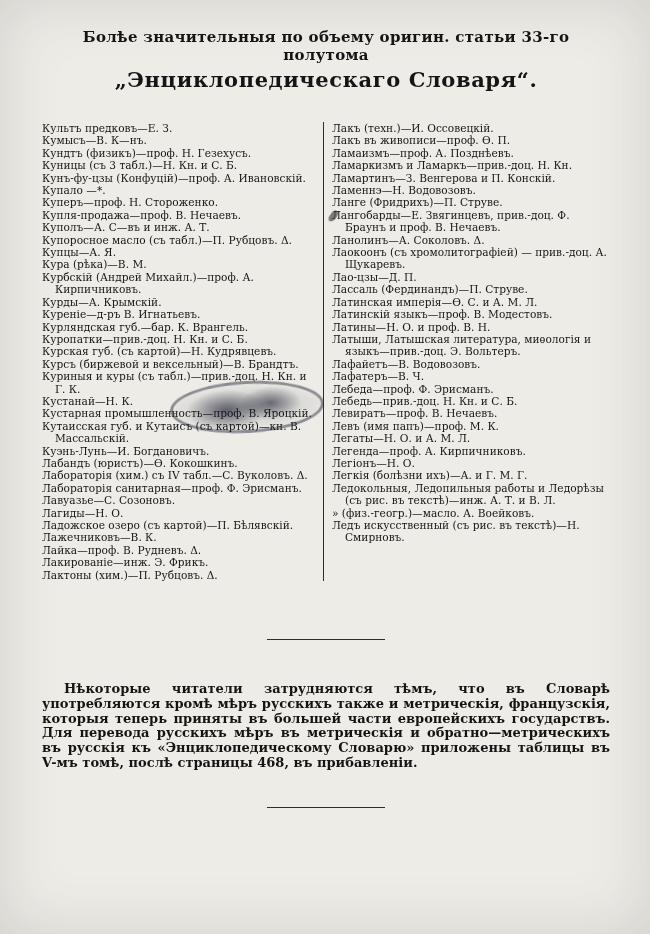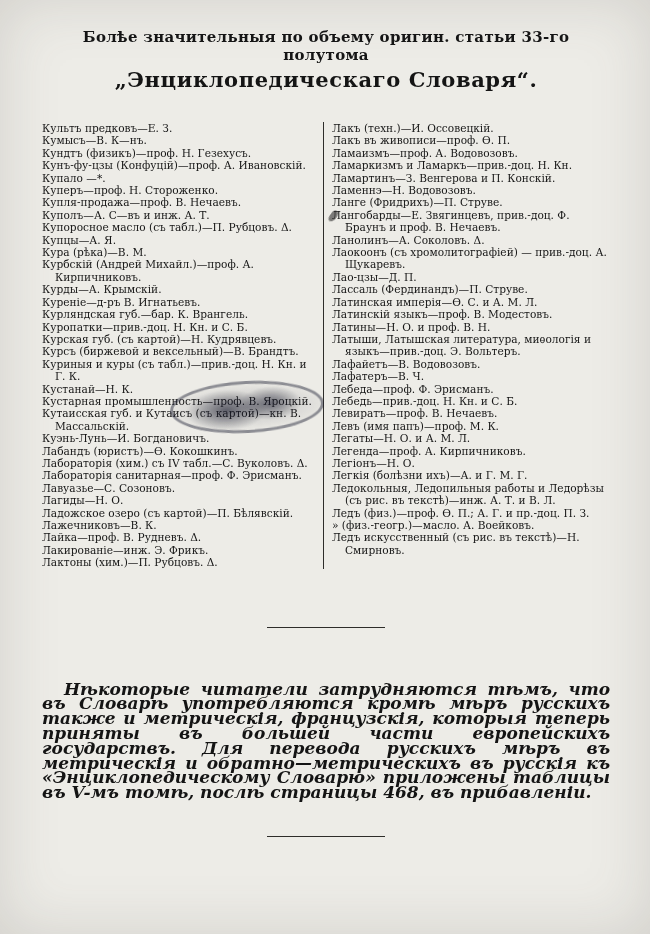--- a/index.html
+++ b/index.html
@@ -48,28 +48,27 @@
     text-indent: -13px;
     color: #161616;
   }
   .hrule {
     width: 118px; height: 1px;
     background: #2e2d2a;
     margin: 58px auto 0 auto;
   }
   .hrule-bottom { margin-top: 36px; }
   .note {
-    margin-top: 54px;
-    font-size: 17px;
+    margin-top: 42px;
+    font-size: 13px;
     line-height: 14.8px;
     font-weight: bold;
     text-align: justify;
     text-indent: 22px;
     color: #141414;
-    font-style: italic;
   }
   .stamp {
     position: absolute;
     left: 170px; top: 381px;
     width: 154px; height: 52px;
     border-radius: 50%;
     border: 3px solid rgba(28,30,50,0.45);
     transform: rotate(-3deg);
     background:
       radial-gradient(ellipse 38% 62% at 36% 55%, rgba(22,24,42,0.60), rgba(22,24,42,0) 72%),
@@ -99,20 +98,21 @@
 
   <div class="columns">
     <div class="col col-left">
 
         <div class="entry">Культъ предковъ—Е. З.</div>
 
         <div class="entry">Кумысъ—В. К—нъ.</div>
 
         <div class="entry">Кундтъ (физикъ)—проф. Н. Гезехусъ.</div>
 
+        <div class="entry">Куницы (съ 3 табл.)—Н. Кн. и С. Б.</div>
 
         <div class="entry">Кунъ-фу-цзы (Конфуцій)—проф. А. Ивановскій.</div>
 
         <div class="entry">Купало —*.</div>
 
         <div class="entry">Куперъ—проф. Н. Стороженко.</div>
 
         <div class="entry">Купля-продажа—проф. В. Нечаевъ.</div>
 
         <div class="entry">Куполъ—А. С—въ и инж. А. Т.</div>
@@ -169,21 +169,21 @@
       </div>
 
     <div class="vrule"></div>
 
     <div class="col col-right">
 
         <div class="entry">Лакъ (техн.)—И. Оссовецкій.</div>
 
         <div class="entry">Лакъ въ живописи—проф. Ѳ. П.</div>
 
-        <div class="entry">Ламаизмъ—проф. А. Водовозовъ.</div>
+        <div class="entry">Ламаизмъ—проф. А. Позднѣевъ.</div>
 
         <div class="entry">Ламаркизмъ и Ламаркъ—прив.-доц. Н. Кн.</div>
 
         <div class="entry">Ламартинъ—З. Венгерова и П. Конскій.</div>
 
         <div class="entry">Ламеннэ—Н. Водовозовъ.</div>
 
         <div class="entry">Ланге (Фридрихъ)—П. Струве.</div>
 
         <div class="entry">Лангобарды—Е. Звягинцевъ, прив.-доц. Ф. Браунъ и проф. В. Нечаевъ.</div>
@@ -221,21 +221,20 @@
         <div class="entry">Легаты—Н. О. и А. М. Л.</div>
 
         <div class="entry">Легенда—проф. А. Кирпичниковъ.</div>
 
         <div class="entry">Легіонъ—Н. О.</div>
 
         <div class="entry">Легкія (болѣзни ихъ)—А. и Г. М. Г.</div>
 
         <div class="entry">Ледокольныя, Ледопильныя работы и Ледорѣзы (съ рис. въ текстѣ)—инж. А. Т. и В. Л.</div>
 
-        <div class="entry">Ледъ (физ.)—проф. Ѳ. П.; А. Г. и пр.-доц. П. З.</div>
 
         <div class="entry">» (физ.-геогр.)—масло. А. Воейковъ.</div>
 
         <div class="entry">Ледъ искусственный (съ рис. въ текстѣ)—Н. Смирновъ.</div>
       </div>
   </div>
 
   <div class="stamp"></div>
   <div class="speck"></div>
 

